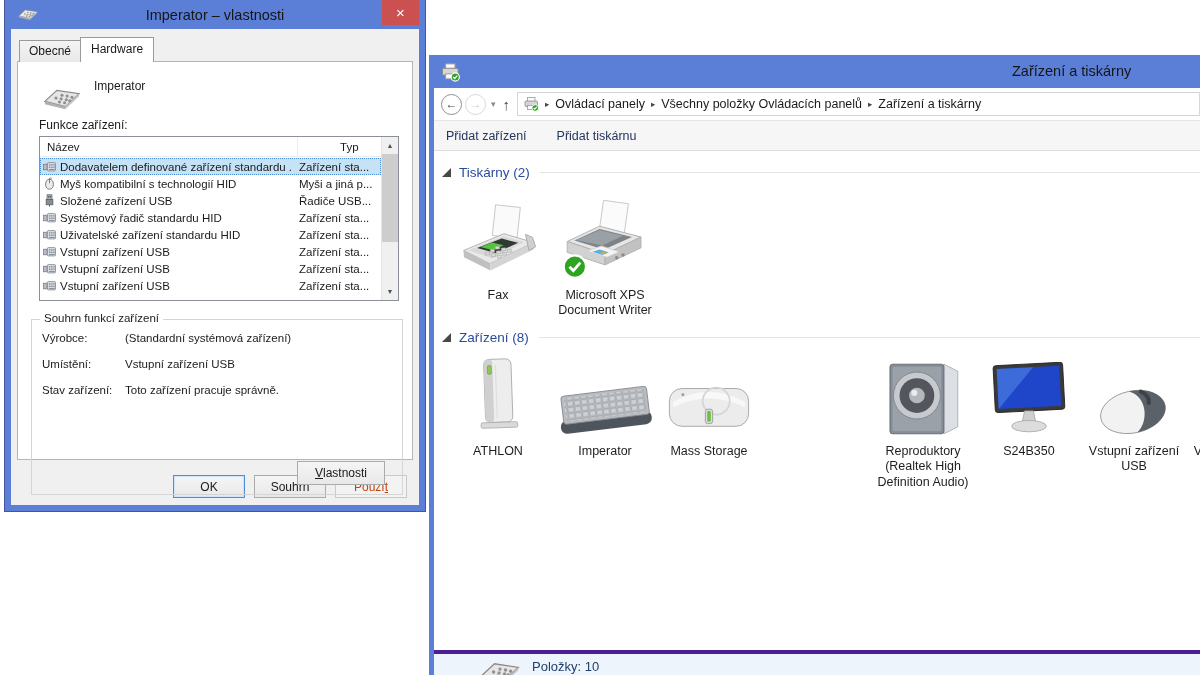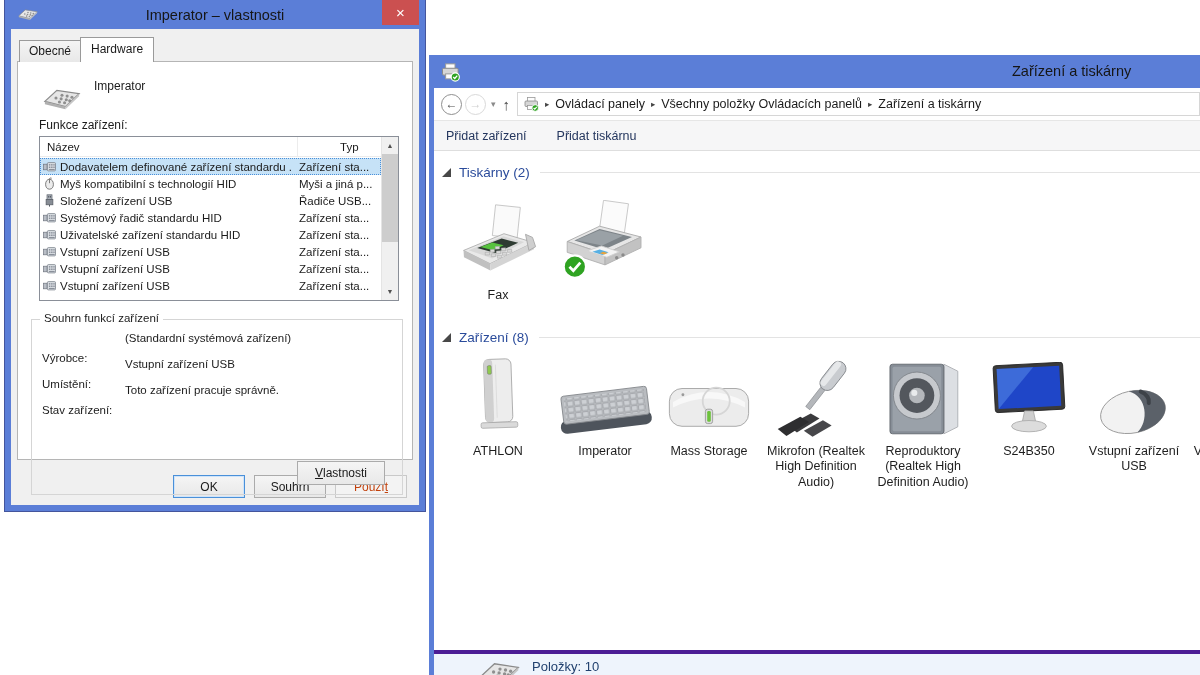--- a/index.html
+++ b/index.html
@@ -36,21 +36,21 @@
   .lb-name .ri{width:13px; height:13px; flex:0 0 13px;}
   .lb-type{padding-left:7px; white-space:nowrap; overflow:hidden;}
   .vscroll{position:absolute; right:0; top:0; bottom:0; width:17px; background:#f0f0f0; border-left:1px solid #e4e4e4;}
   .vs-arrow{height:17px; display:flex; align-items:center; justify-content:center; font-size:7px; color:#505050; cursor:pointer;}
   .vs-arrow.down{position:absolute; bottom:0; left:0; right:0;}
   .vs-thumb{position:absolute; left:0; right:0; top:17px; height:88px; background:#cdcdcd; cursor:pointer;}
   .groupbox{position:absolute; left:13px; top:257px; width:372px; height:176px; border:1px solid #d5d5d5;}
   .gb-legend{position:absolute; top:-8px; left:8px; background:#fff; padding:0 4px; font-size:11.5px;}
   .gb-fields{padding:12px 0 0 10px;}
   .gb-row{display:flex; height:26px; font-size:11.5px;}
-  .gb-label{width:83px;margin-top:20px;}
+  .gb-label{width:83px;}
   .btn{background:linear-gradient(#f5f5f5,#e8e8e8); border:1px solid #ababab; font-size:12px; color:#1a1a1a; display:flex; align-items:center; justify-content:center; font-family:inherit; cursor:pointer;}
   .btn:disabled,.btn.disabled{color:#c2410c; background:#f3f3f3; border-color:#c9c9c9; cursor:default;}
   .btn.focused{border-color:var(--selborder); box-shadow:inset 0 0 0 1px #cfe4fa;}
   .btn-vlastnosti{position:absolute; right:17px; bottom:9px; width:88px; height:24px;}
   .dlg-buttons{position:absolute; right:12px; bottom:7px; display:flex; gap:9px;}
   .dlg-buttons .btn{width:72px; height:23px;}
 
   
   .explorer{position:absolute; left:429px; top:55px; width:771px; height:620px; background:#fff; border-left:5px solid var(--chrome);}
   .e-titlebar{position:relative; height:33px; background:var(--chrome);}
@@ -412,20 +412,21 @@
             <path d="M50 60 L90 41 L90 53 L50 72 Z" fill="#c2c2c2" stroke="#b0b0b0"></path>
             <path d="M30 56.5 L52 63.5 L66 57.5 L46 51 Z" fill="#f4f4f4" stroke="#cfcfcf"></path>
             <path d="M36 57.5 L47 61 L54 58 L44 54.8 Z" fill="#58b0e3"></path>
             <path d="M44 59 L49 60.5 L53 58.8 L48 57.3 Z" fill="#e8a33d"></path>
             <circle cx="63" cy="64" r="1.9" fill="#8a8a8a"></circle>
             <circle cx="70" cy="61" r="1.9" fill="#8a8a8a"></circle>
             <circle cx="16.5" cy="74" r="12.5" fill="#2fa322" stroke="#fff" stroke-width="2.6"></circle>
             <path d="M10.5 74l4.3 4.4 7.8-9" stroke="#fff" stroke-width="3" fill="none"></path>
           </svg>
         </div>
+        <div class="item-label">Microsoft XPS Document Writer</div>
       </div>
       <div class="grp-head" style="top: 179px; justify-content: space-between;">
         <span class="grp-tri"></span>
         <span class="grp-label">Zařízení (8)</span>
         <span class="grp-rule"></span>
       </div>
       <div class="item" style="left: 10px; top: 194px;">
         <div class="item-icon" style="height:94px">
           <svg viewBox="0 0 100 96" width="78" height="88">
             <g transform="rotate(-2 50 48)">
@@ -461,35 +462,20 @@
           <svg viewBox="0 0 100 72" width="90" height="65">
             <rect x="6" y="16" width="88" height="42" rx="14" fill="#ececec" stroke="#a3a3a3"></rect>
             <path d="M10 31 Q50 9 90 31 L90 37 Q50 17 10 37 Z" fill="#f8f8f8"></path>
             <circle cx="58" cy="30" r="15" fill="none" stroke="#d6d6d6" stroke-width="2"></circle>
             <circle cx="21" cy="23" r="1.6" fill="#9a9a9a"></circle>
             <rect x="46" y="39" width="8" height="16" rx="2.5" fill="#dcdcdc" stroke="#9a9a9a"></rect>
             <rect x="48" y="41" width="4" height="12" rx="1.5" fill="#6dc23c"></rect>
           </svg>
         </div>
         <div class="item-label">Mass Storage</div>
-      </div>
-      <div class="item" style="left: 328px; top: 194px;">
-        <div class="item-icon" style="height:94px">
-          <svg viewBox="0 0 92 98" width="80" height="86">
-            <g transform="rotate(38 46 50)">
-              <rect x="38" y="0" width="17" height="38" rx="8.5" fill="#c9ccd0" stroke="#84878b"></rect>
-              <rect x="39.5" y="1.5" width="7" height="34" rx="3.5" fill="#e6e8ea"></rect>
-              <rect x="43.5" y="38" width="6" height="28" fill="#b4b7bb" stroke="#84878b" stroke-width="0.7"></rect>
-            </g>
-            <path d="M14 83 L40 69 L50 75 L24 91 Z" fill="#3b3b3d"></path>
-            <path d="M2 87 L28 73 L38 79 L12 95 Z" fill="#2e2e30"></path>
-            <path d="M32 89 L54 77 L64 83 L42 96 Z" fill="#47474a"></path>
-          </svg>
-        </div>
-        <div class="item-label">Mikrofon (Realtek High Definition Audio)</div>
       </div>
       <div class="item" style="left: 435px; top: 194px;">
         <div class="item-icon" style="height:94px">
           <svg viewBox="0 0 92 92" width="80" height="80">
             <path d="M70 6 L86 14 L86 78 L70 86 Z" fill="#dcdfe3" stroke="#a8abaf"></path>
             <rect x="8" y="6" width="62" height="80" rx="3" fill="#868d96" stroke="#5f646b"></rect>
             <rect x="11" y="9" width="56" height="74" rx="2" fill="#9aa1a9"></rect>
             <circle cx="39" cy="42" r="27" fill="#c6c9cd" stroke="#7d8187"></circle>
             <circle cx="39" cy="42" r="20" fill="#53575d"></circle>
             <circle cx="39" cy="42" r="9" fill="#b4b7bb"></circle>

